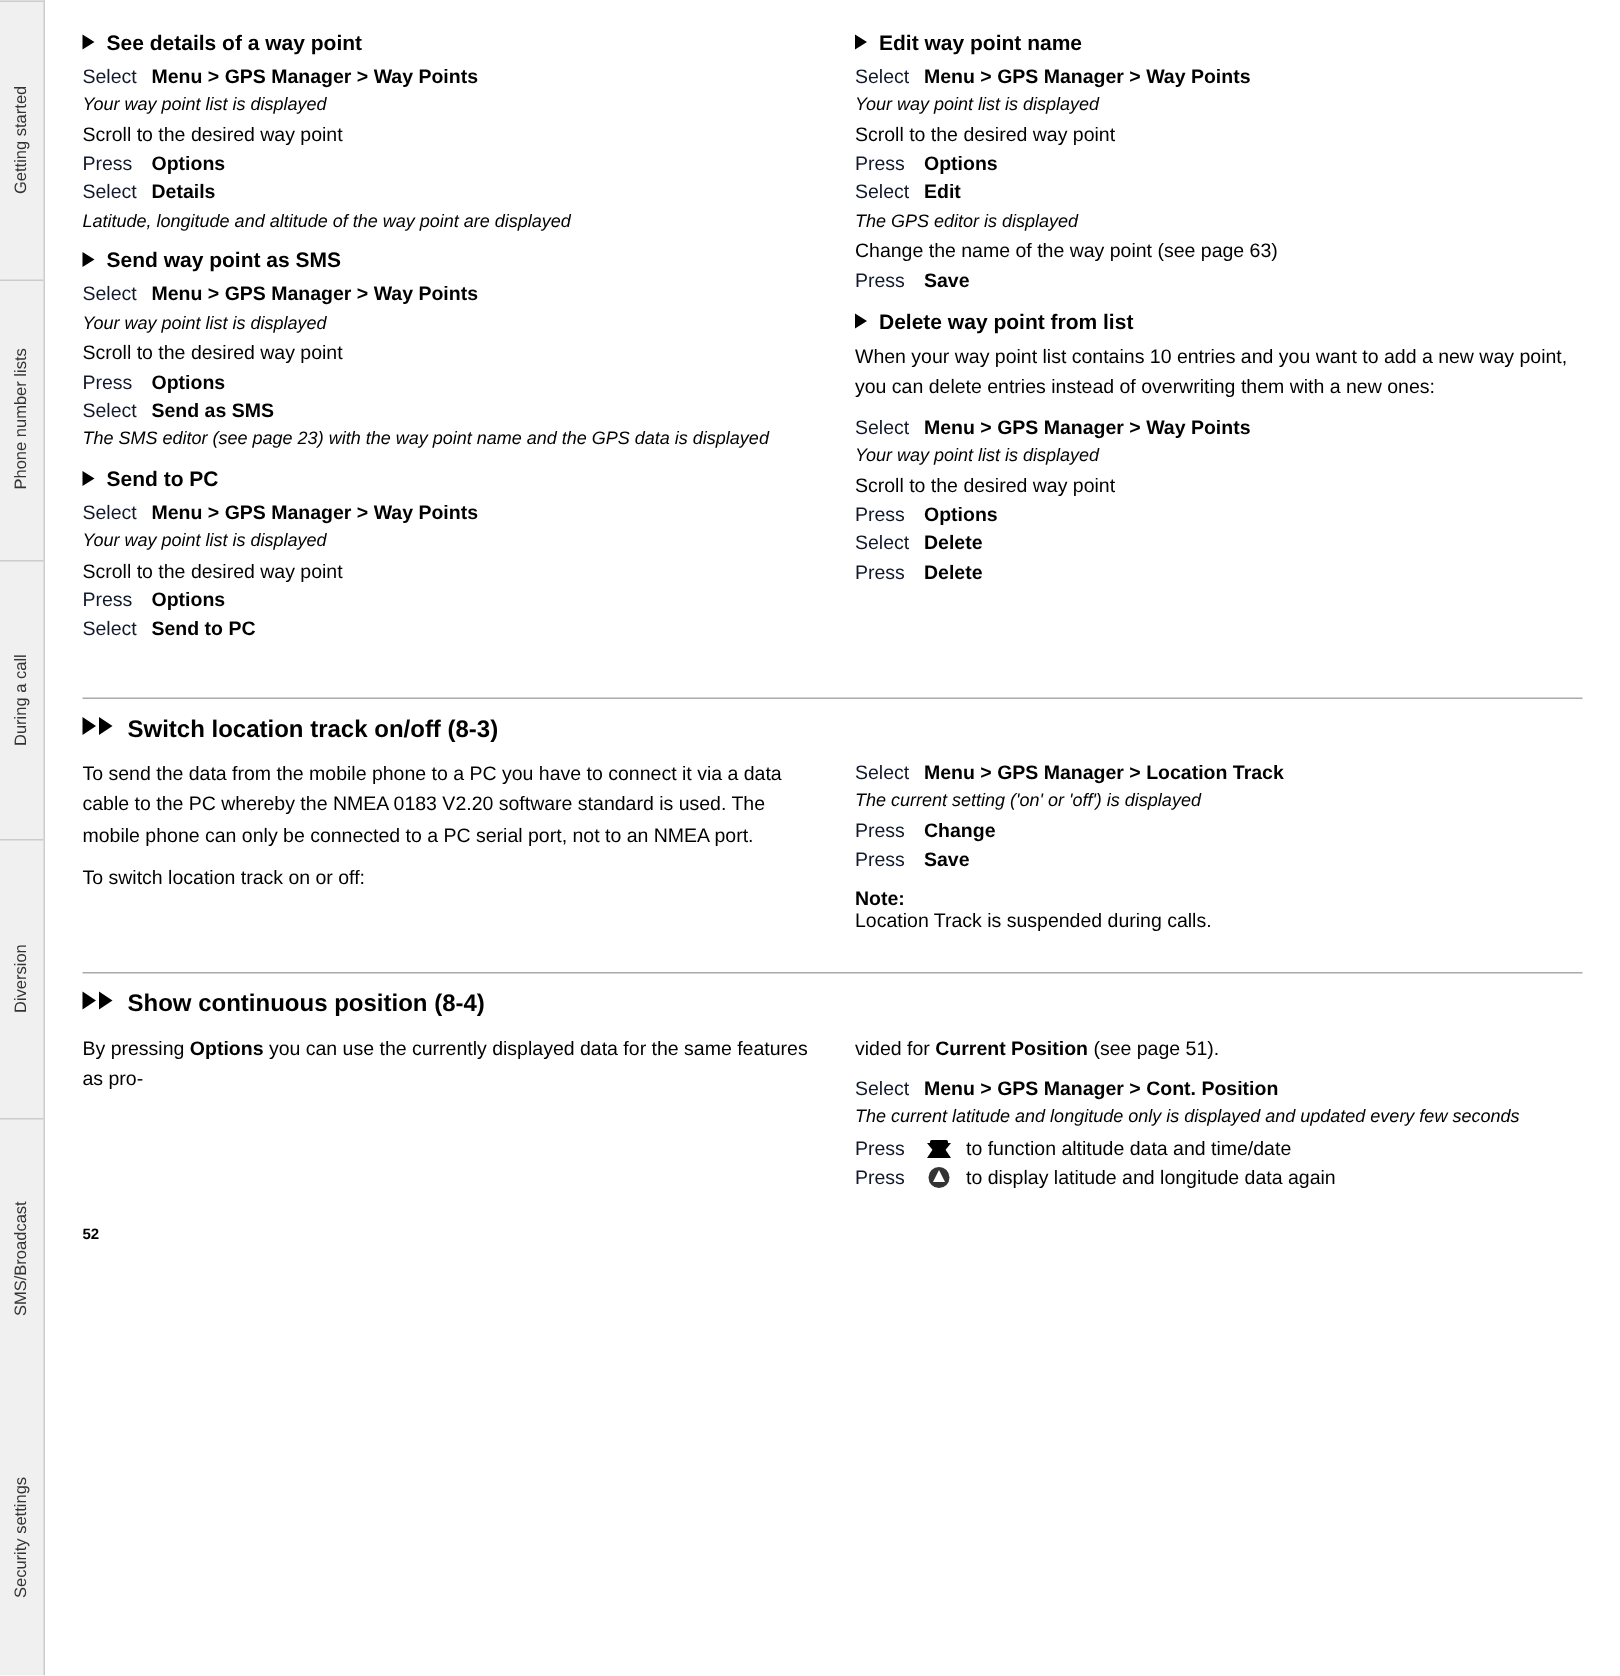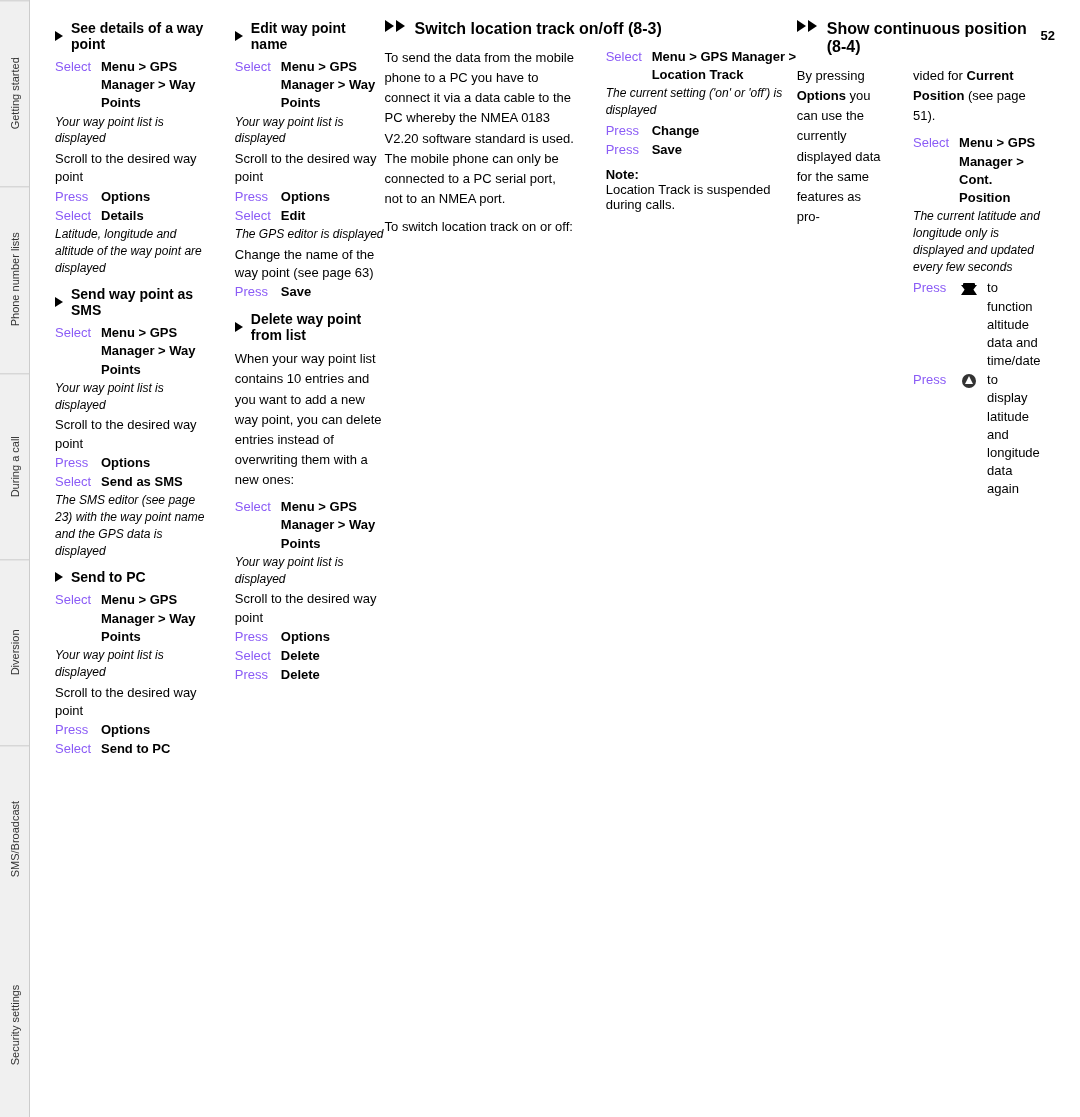--- a/index.html
+++ b/index.html
@@ -36,21 +36,21 @@
       padding: 8px 0;
       cursor: pointer;
     }
 
     .sidebar-tab:last-child { border-bottom: none; }
 
     .main-content {
       flex: 1;
       padding: 20px 25px;
       display: flex;
-      flex-direction: row;
+      flex-direction: column;
       gap: 0;
     }
 
     .top-section {
       display: flex;
       gap: 30px;
       margin-bottom: 15px;
     }
 
     .left-col {
@@ -87,21 +87,21 @@
     .instruction-row {
       display: flex;
       gap: 4px;
       margin-bottom: 1px;
       font-size: 13px;
       line-height: 1.4;
     }
 
     .action-word {
       min-width: 42px;
-      color: #8b5cf6;
+      color: #0f172a;
     }
 
     .italic-note {
       font-style: italic;
       font-size: 12px;
       line-height: 1.4;
       margin-bottom: 3px;
     }
 
     .bold-text {
@@ -153,23 +153,22 @@
       margin-bottom: 8px;
     }
 
     .note-label {
       font-weight: bold;
       font-size: 13px;
     }
 
     .page-number {
       font-weight: bold;
-      font-size: 13px;
+      font-size: 10px;
       margin-top: 8px;
-      text-align: right;
     }
   </style>
 </head>
 <body>
 
 <div class="sidebar">
   <div class="sidebar-tab">Getting started</div>
   <div class="sidebar-tab">Phone number lists</div>
   <div class="sidebar-tab">During a call</div>
   <div class="sidebar-tab">Diversion</div>

